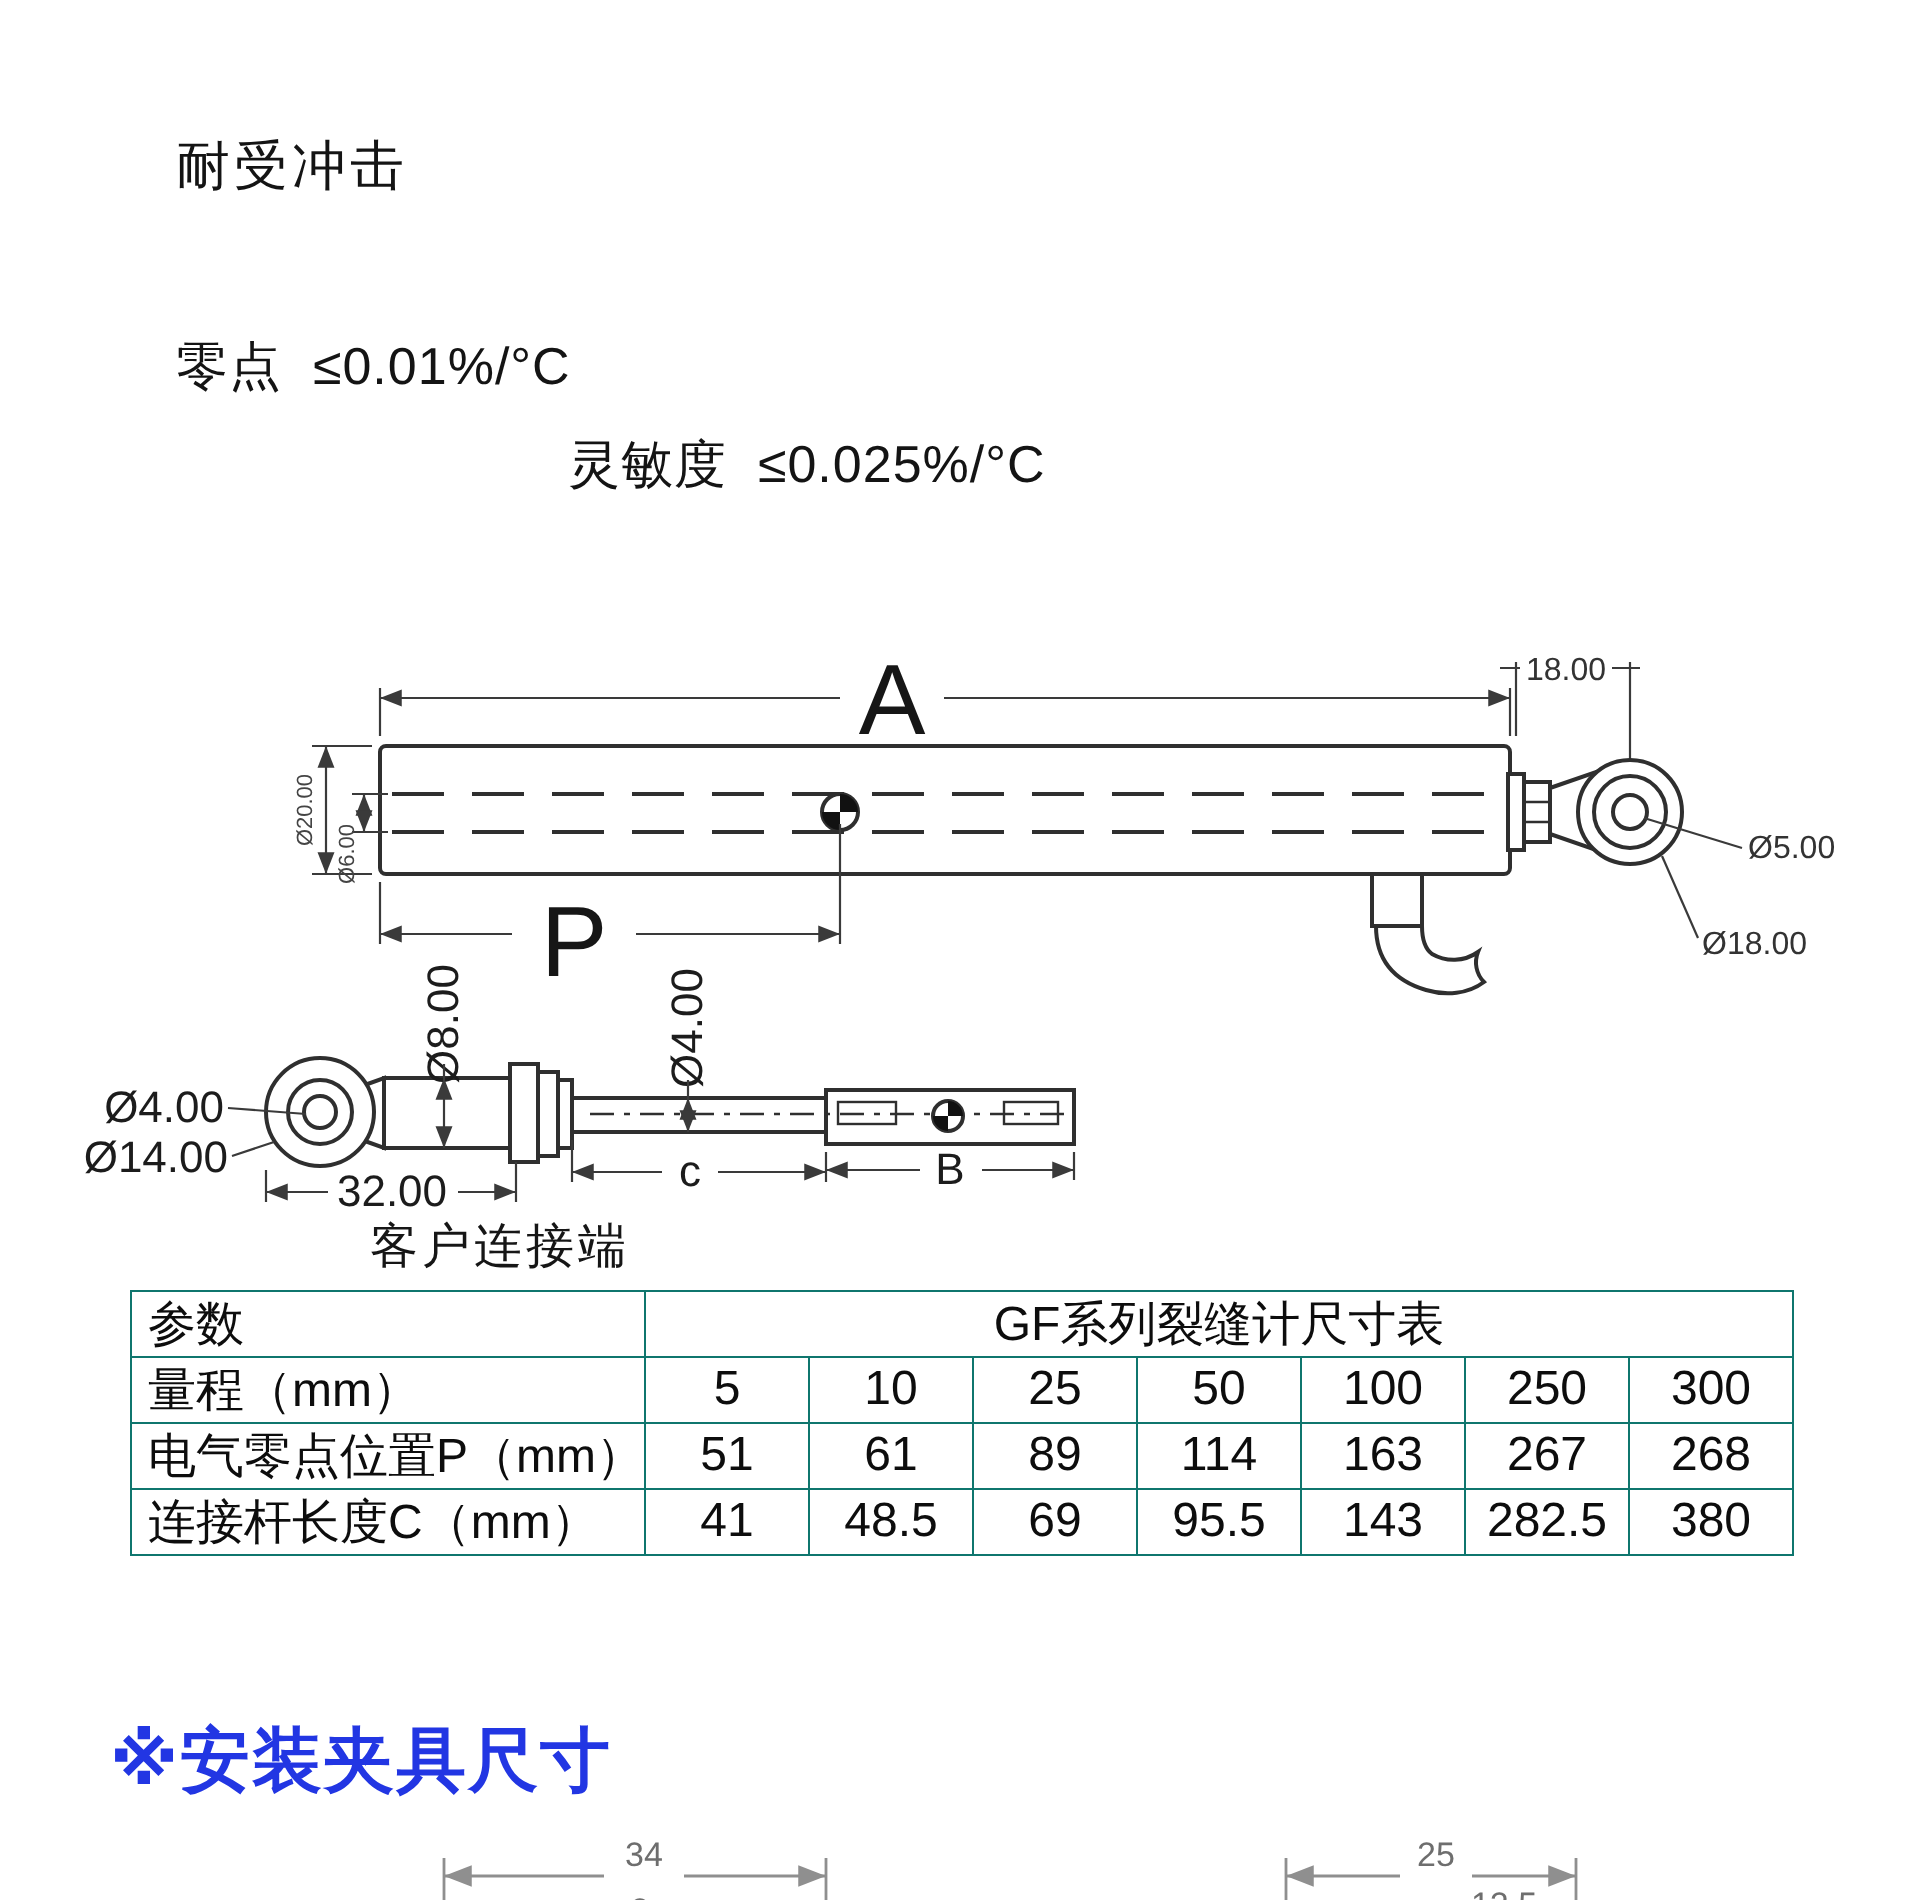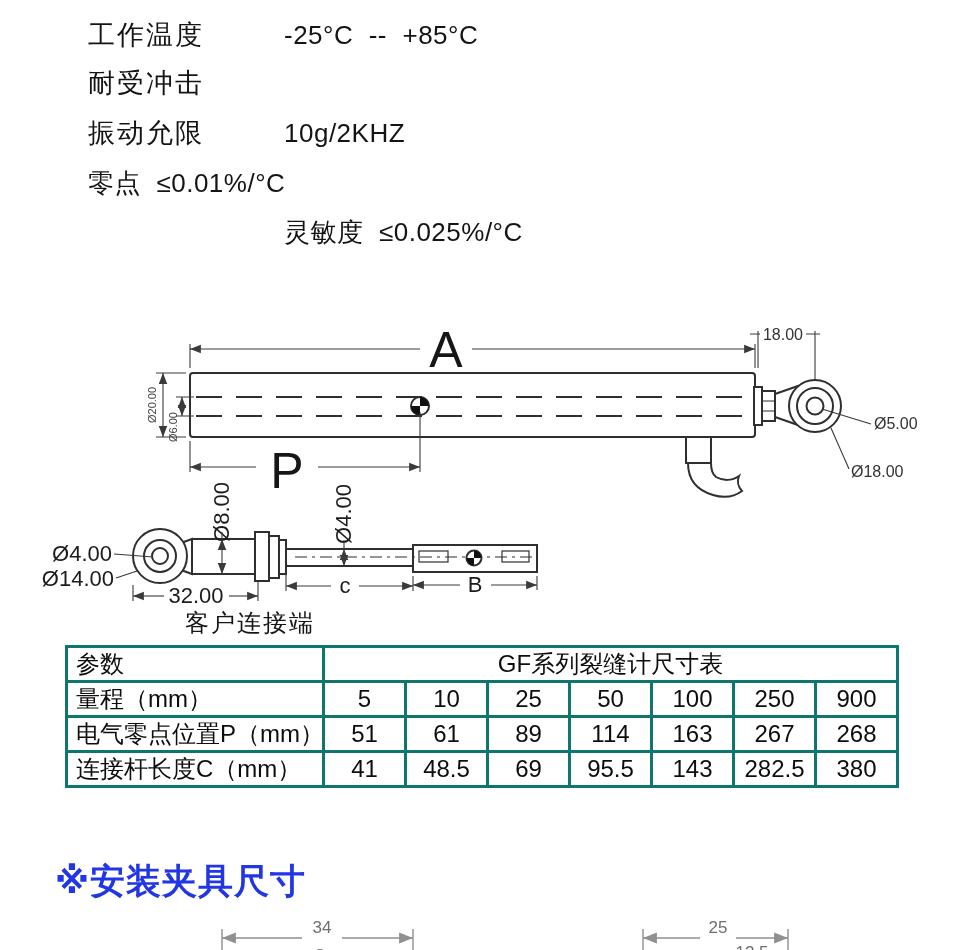--- a/index.html
+++ b/index.html
@@ -21,40 +21,32 @@
   .gdim{stroke:#8f8f8f;stroke-width:1.4;fill:none;}
   .dt{fill:#333;font-size:16px;}
   .dts{fill:#444;font-size:11px;}
   .dmid{fill:#1c1c1c;font-size:22px;}
   .dbig{fill:#161616;font-size:50px;}
   .gt{fill:#6e6e6e;font-size:17px;}
   .cap{fill:#161616;font-size:24px;letter-spacing:2px;}
   
   .dims-table{position:absolute;left:65px;top:645px;width:832px;border-collapse:collapse;
               table-layout:fixed;font-size:24px;font-weight:500;color:#0d0d0d;}
-  .dims-table td,.dims-table th{border:3px solid #0f766e;height:32px;padding:0;font-weight:500;}
+  .dims-table td,.dims-table th{border:1px solid #0f766e;height:32px;padding:0;font-weight:500;}
   .cell-label{text-align:left;padding-left:8px !important;white-space:nowrap;}
   .cell-num{text-align:center;}
   .cell-title{text-align:center;margin-left:37px;}
 </style>
 </head>
 <body>
 
 <div class="page">
 
-  <div class="spec-row" style="top:17px">
-    <span class="spec-label">工作温度</span>
-    <span class="spec-value">-25°C  --  +85°C</span>
-  </div>
   <div class="spec-row" style="top:65px">
     <span class="spec-label">耐受冲击</span>
-  </div>
-  <div class="spec-row" style="top:115px">
-    <span class="spec-label">振动允限</span>
-    <span class="spec-value">10g/2KHZ</span>
   </div>
   <div class="spec-row" style="top:166px">
     <span class="spec-value">零点  ≤0.01%/°C</span>
   </div>
   <div class="spec-row" style="top:215px">
     <span class="spec-label"></span>
     <span class="spec-value">灵敏度  ≤0.025%/°C</span>
   </div>
 
 
@@ -205,21 +197,21 @@
       <th class="cell-title" colspan="7">GF系列裂缝计尺寸表</th>
     </tr>
     <tr>
       <td class="cell-label">量程（mm）</td>
       <td class="cell-num">5</td>
       <td class="cell-num">10</td>
       <td class="cell-num">25</td>
       <td class="cell-num">50</td>
       <td class="cell-num">100</td>
       <td class="cell-num">250</td>
-      <td class="cell-num">900</td>
+      <td class="cell-num">300</td>
     </tr>
     <tr>
       <td class="cell-label">电气零点位置P（mm）</td>
       <td class="cell-num">51</td>
       <td class="cell-num">61</td>
       <td class="cell-num">89</td>
       <td class="cell-num">114</td>
       <td class="cell-num">163</td>
       <td class="cell-num">267</td>
       <td class="cell-num">268</td>

